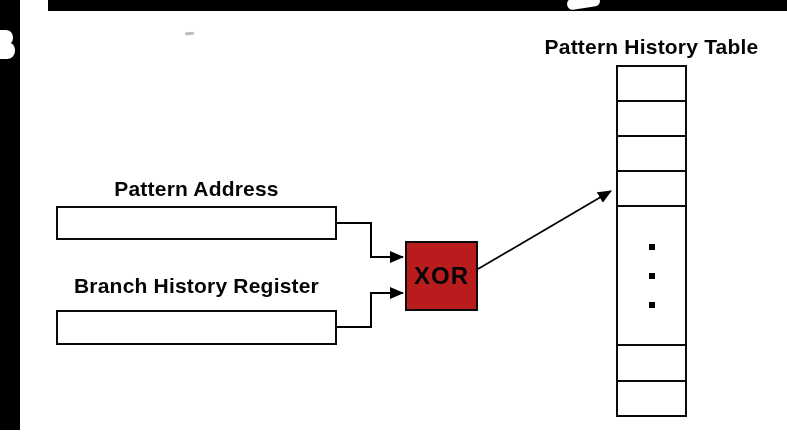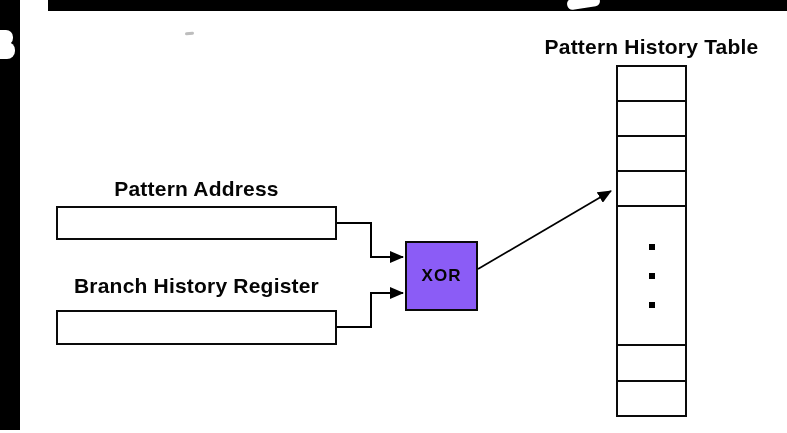--- a/index.html
+++ b/index.html
@@ -13,22 +13,22 @@
   .corner-block{position:absolute;left:0;top:0;width:18px;height:9px;background:#000;}
   .notch-a{position:absolute;left:-4px;top:30px;width:17px;height:15px;background:#fff;border-radius:0 7px 7px 0;}
   .notch-b{position:absolute;left:-4px;top:42px;width:19px;height:17px;background:#fff;border-radius:0 8px 8px 0;}
   .wedge{position:absolute;left:567px;top:-3px;width:33px;height:11px;background:#fff;border-radius:5px;transform:rotate(-9deg);}
   .faint-dash{position:absolute;left:185px;top:32px;width:9px;height:3px;background:#bdbdbd;border-radius:2px;transform:rotate(-6deg);}
   
   .lbl{position:absolute;font-weight:bold;font-size:21px;line-height:24px;text-align:center;white-space:nowrap;letter-spacing:0.2px;}
   .reg{position:absolute;box-sizing:border-box;width:281px;border:2px solid #0a0a0a;background:#fff;}
   .xor-box{
     position:absolute;left:405px;top:241px;width:73px;height:70px;box-sizing:border-box;
-    border:2px solid #0a0a0a;background:#8b5cf6;display:flex;align-items:center;justify-content:center;
-    font-weight:bold;font-size:17px;letter-spacing:1px;
+    border:2px solid #0a0a0a;background:#b91c1c;display:flex;align-items:center;justify-content:center;
+    font-weight:bold;font-size:24px;letter-spacing:1px;
   }
   .pht{
     position:absolute;left:616px;top:65px;width:71px;height:352px;box-sizing:border-box;
     border:2px solid #0a0a0a;background:#fff;display:flex;flex-direction:column;
   }
   .pht-row{box-sizing:border-box;border-top:2px solid #0a0a0a;}
   .pht-row:first-child{border-top:none;}
   .pht-row.ellipsis{display:flex;flex-direction:column;align-items:center;justify-content:center;gap:23px;}
   .dot{width:6px;height:6px;background:#000;}
   svg.wires{position:absolute;left:0;top:0;pointer-events:none;}

